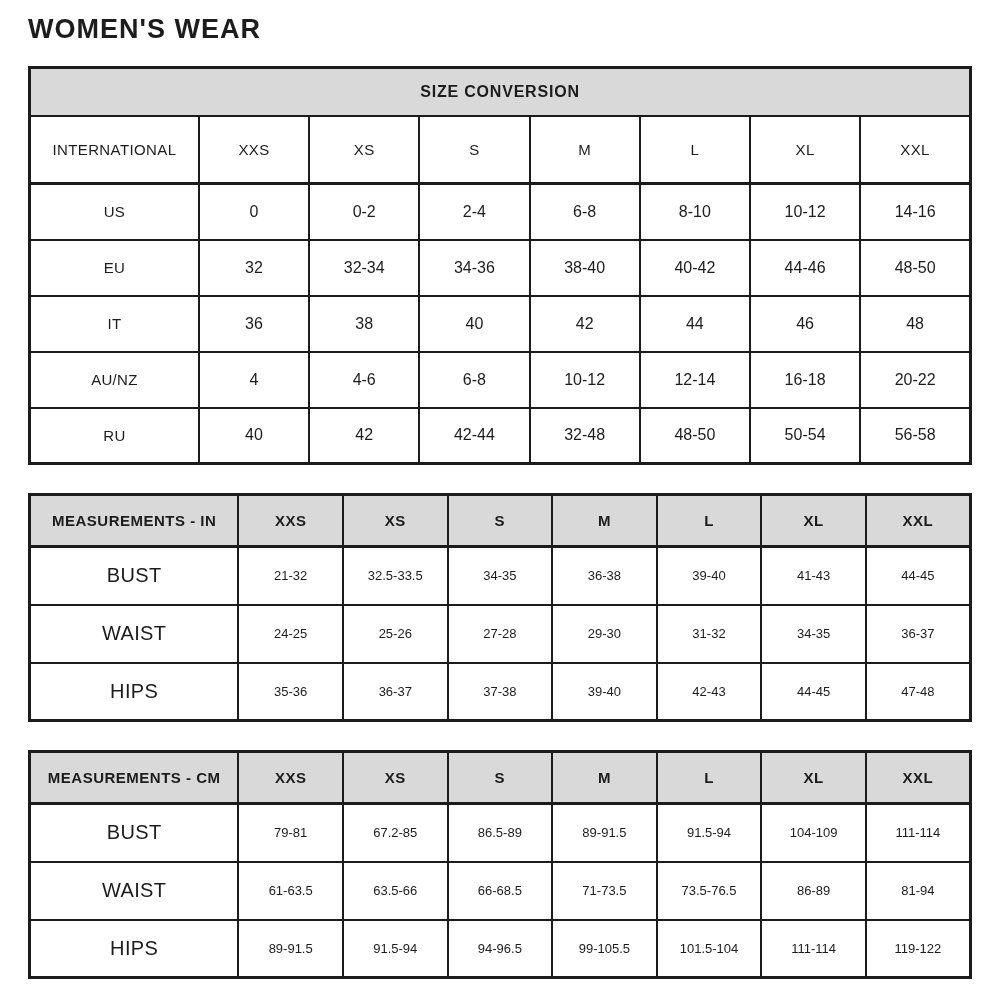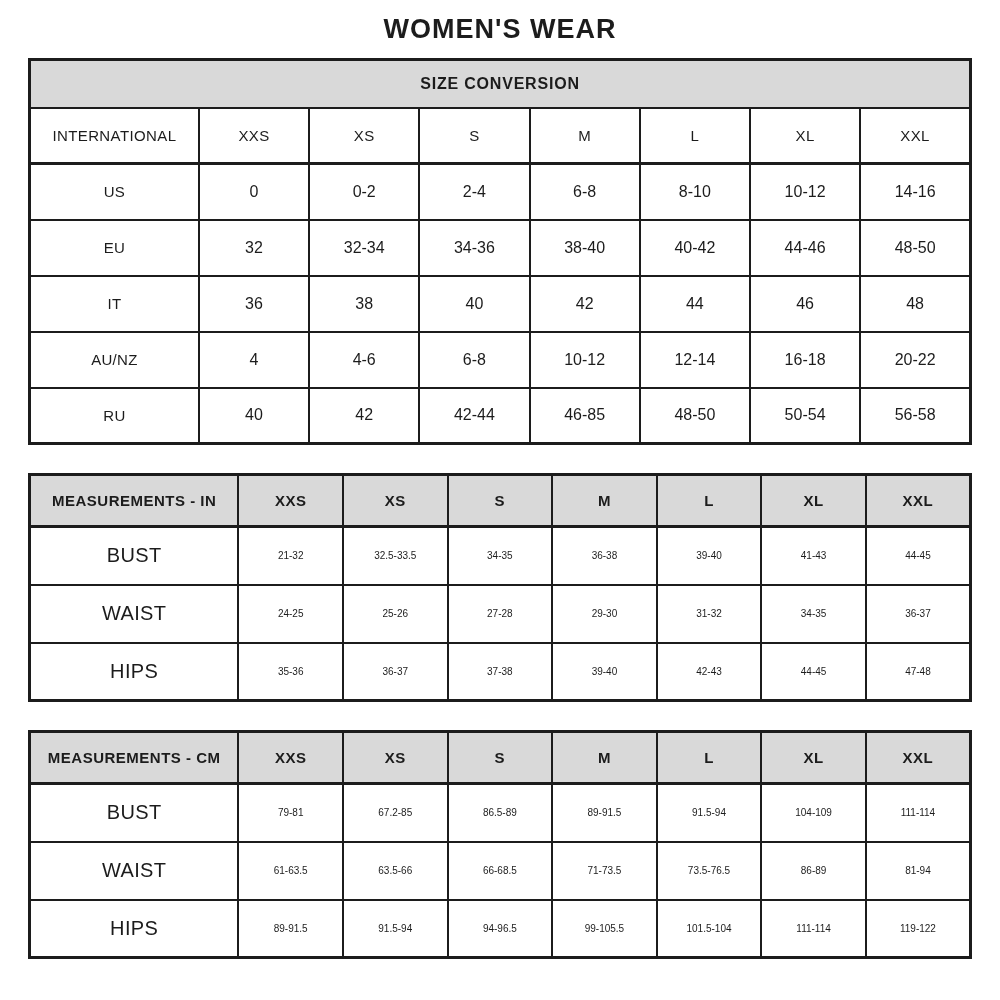--- a/index.html
+++ b/index.html
@@ -11,22 +11,21 @@
   *{box-sizing:border-box;}
   html,body{margin:0;padding:0;}
   body{
     width:1000px;height:1000px;
     background:var(--bg);
     color:var(--ink);
     font-family:"Liberation Sans",sans-serif;
   }
   .sheet{padding:0 28px;}
   .title{
-    margin:14px 0 13px;
-    text-align:center;
+    margin:14px 0 21px;
     font-size:27px;
     font-weight:700;
     letter-spacing:1px;
   }
   table{
     border-collapse:collapse;
     width:100%;
     table-layout:fixed;
     border:3px solid var(--line);
     margin-bottom:28px;
@@ -45,36 +44,36 @@
     letter-spacing:0.8px;
     height:48px;
   }
   
   .size-table col.c-first{width:18%;}
   .size-table th.col-h{
     background:#fff;
     font-weight:400;
     font-size:15px;
     letter-spacing:0.4px;
-    height:56px;
+    height:68px;
     border-bottom-width:3px;
   }
   .size-table td{font-size:16px;height:56px;}
   .size-table td.row-l{font-size:15px;letter-spacing:0.3px;}
   
   .meas-table col.c-first{width:22.2%;}
   .meas-table th.col-h{
     background:var(--header-bg);
     font-weight:700;
     font-size:15px;
     letter-spacing:0.5px;
     height:52px;
     border-bottom-width:3px;
   }
-  .meas-table td{font-size:10px;height:58px;}
+  .meas-table td{font-size:13px;height:58px;}
   .meas-table td.row-l{font-size:20px;letter-spacing:0.4px;}
 </style>
 </head>
 <body>
 
 <div class="sheet">
   <h1 class="title">WOMEN'S WEAR</h1>
 
   <table class="size-table">
     <colgroup>
@@ -133,21 +132,21 @@
           <td>10-12</td>
           <td>12-14</td>
           <td>16-18</td>
           <td>20-22</td>
         </tr>
         <tr>
           <td class="row-l">RU</td>
           <td>40</td>
           <td>42</td>
           <td>42-44</td>
-          <td>46-85</td>
+          <td>32-48</td>
           <td>48-50</td>
           <td>50-54</td>
           <td>56-58</td>
         </tr>
       </tbody>
   </table>
 
   <table class="meas-table">
     <colgroup>
         <col class="c-first">

